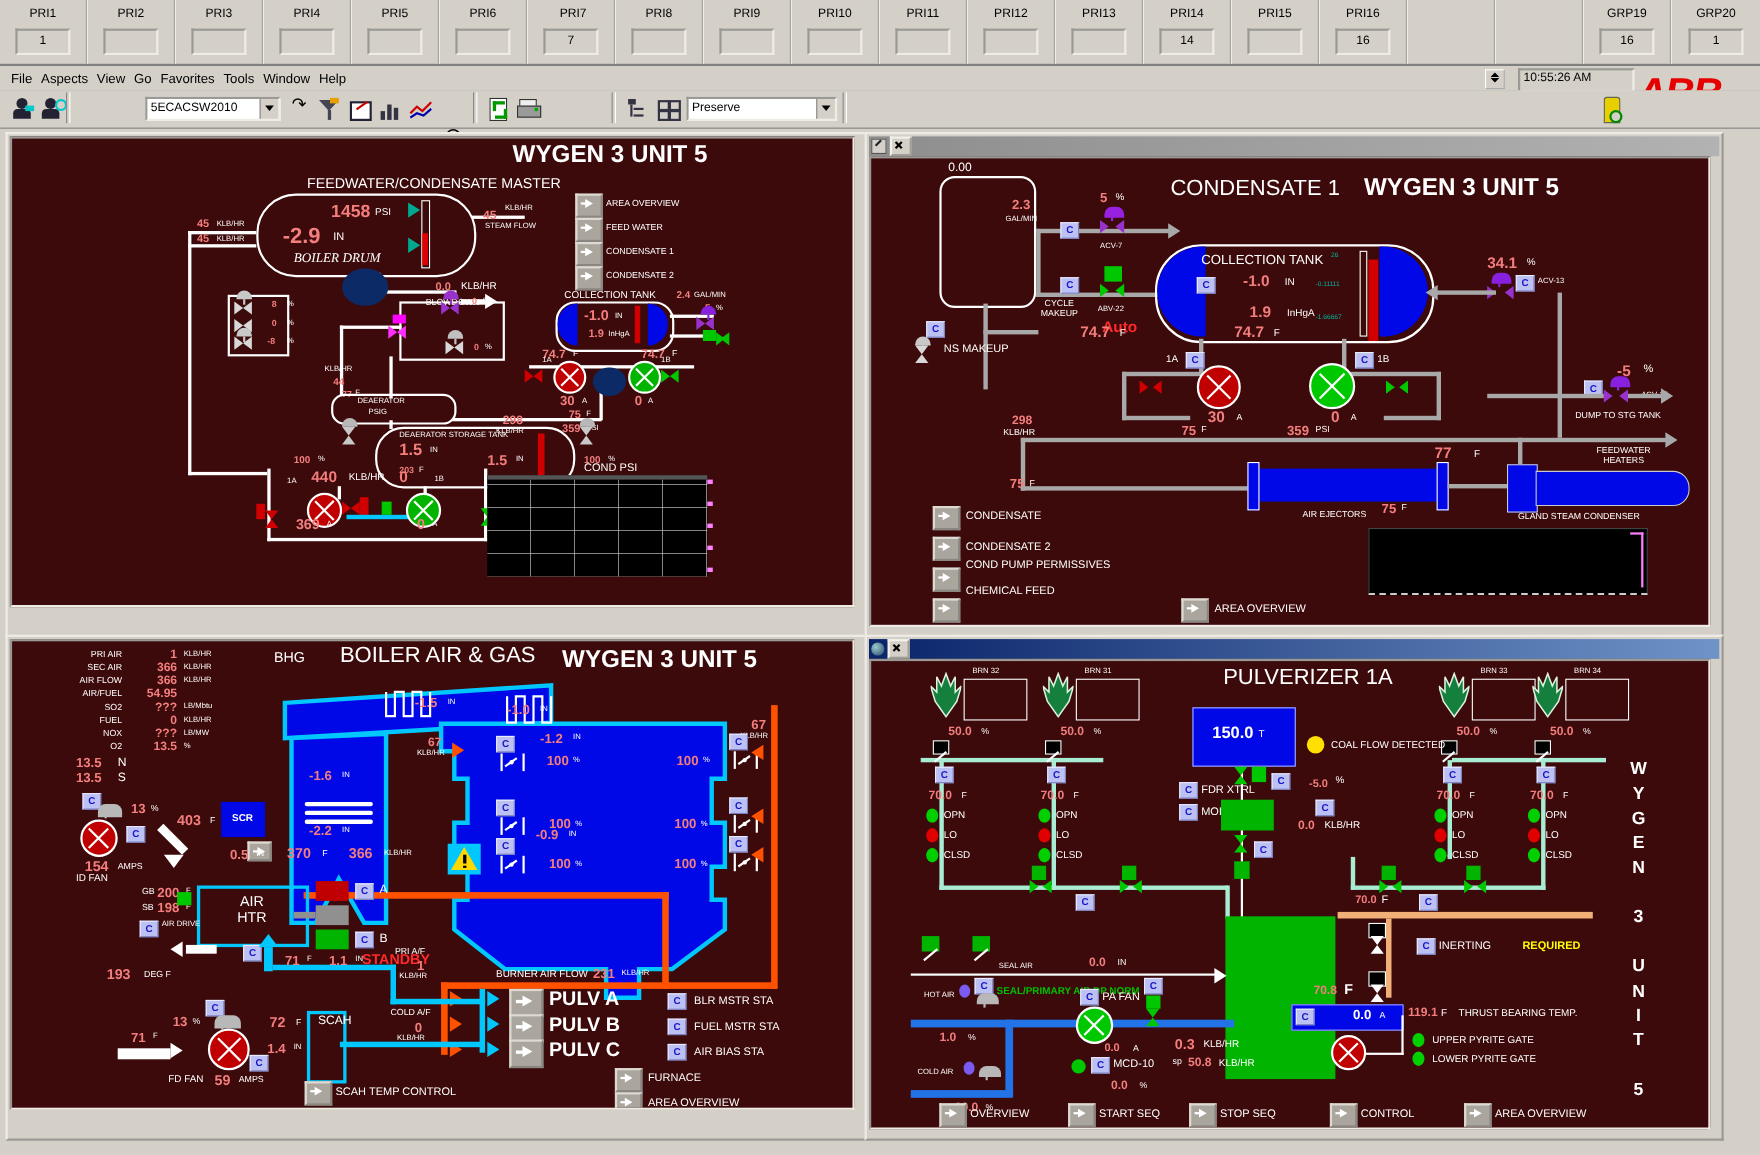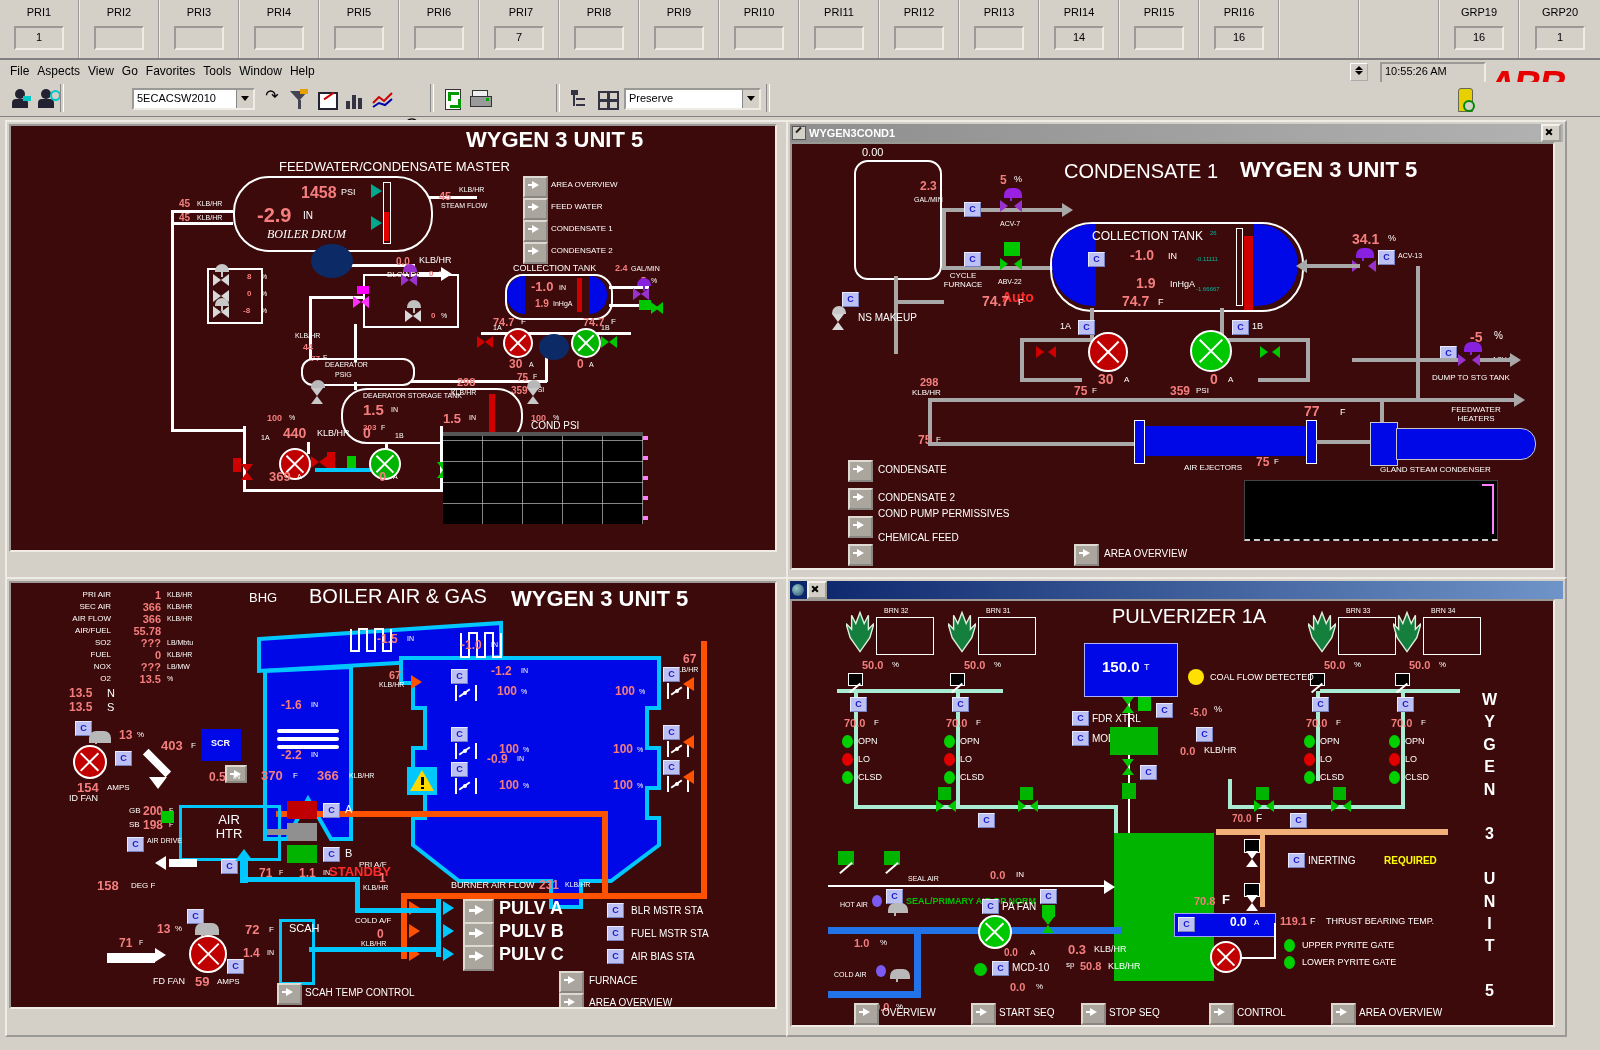--- a/index.html
+++ b/index.html
@@ -413,21 +413,20 @@
     <div class="shape" style="left:632px;top:330px;width:5px;height:4px;background:#ff80ff"></div>
     <div class="shape" style="left:632px;top:350px;width:5px;height:4px;background:#ff80ff"></div>
     <div class="shape" style="left:632px;top:370px;width:5px;height:4px;background:#ff80ff"></div>
     <div class="shape" style="left:632px;top:390px;width:5px;height:4px;background:#ff80ff"></div>
   </div>
 </div>
 
 <div class="win" style="left:786px;top:120px;width:773px;height:452px">
   <div class="tbar tb-inactive">
     <span class="pin"></span>
-    <span class="ttext">WYGEN3COND1</span>
     <span class="closebtn"></span>
   </div>
   <div class="content" style="width:761px;height:424px">
     <div class="v wt s20" style="left:272px;top:16px">CONDENSATE 1</div>
     <div class="v wt s22 b" style="left:448px;top:14px">WYGEN 3 UNIT 5</div>
 
     <div class="v wt s11" style="left:70px;top:2px">0.00</div>
     <div class="wbox" style="left:62px;top:16px;width:84px;height:116px;border-radius:14px"></div>
     <div class="v red s12" style="left:128px;top:36px">2.3</div>
     <div class="v wt s7" style="left:122px;top:52px">GAL/MIN</div>
@@ -442,21 +441,21 @@
     <div class="v red s12" style="left:208px;top:30px">5</div>
     <div class="v wt s9" style="left:222px;top:31px">%</div>
     <div class="cbtn" style="left:172px;top:58px">C</div>
     <span class="dome" style="left:212px;top:44px;color:#9820e0;width:18px;height:10px"></span>
     <span class="valve" style="left:208px;top:56px;color:#9932cc;width:22px;height:16px"></span>
     <div class="v wt s7" style="left:208px;top:76px">ACV-7</div>
     <div class="cbtn" style="left:172px;top:108px">C</div>
     <div class="sq" style="left:212px;top:98px;width:16px;height:14px;background:#00c800"></div>
     <span class="valve" style="left:208px;top:114px;color:#00c800;width:22px;height:16px"></span>
     <div class="v wt s7" style="left:206px;top:134px">ABV-22</div>
-    <div class="v wt s8 wrap ctr" style="left:146px;top:128px;width:50px">CYCLE FURNACE</div>
+    <div class="v wt s8 wrap ctr" style="left:146px;top:128px;width:50px">CYCLE MAKEUP</div>
     <div class="v bred s14" style="left:210px;top:146px">Auto</div>
     <div class="cbtn" style="left:50px;top:148px">C</div>
     <span class="dome" style="left:40px;top:162px;color:#c8c8c8"></span>
     <span class="valve vv" style="left:38px;top:172px;color:#d8d8d8"></span>
     <div class="v wt s10" style="left:66px;top:168px">NS MAKEUP</div>
 
     <div class="wbox" style="left:258px;top:78px;width:250px;height:86px;border-radius:42px"></div>
     <div class="shape" style="left:260px;top:80px;width:44px;height:82px;background:#0008e8;border-radius:100px 0 0 100px"></div>
     <div class="shape" style="left:462px;top:80px;width:44px;height:82px;background:#0008e8;border-radius:0 100px 100px 0"></div>
     <div class="v wt s12" style="left:300px;top:86px">COLLECTION TANK</div>
@@ -571,21 +570,21 @@
     <div class="v wt s8 rt" style="left:20px;top:8px;width:80px">PRI AIR</div>
       <div class="v red s11 rt" style="left:104px;top:6px;width:46px">1</div>
       <div class="v wt s7" style="left:156px;top:8px">KLB/HR</div>
     <div class="v wt s8 rt" style="left:20px;top:20px;width:80px">SEC AIR</div>
       <div class="v red s11 rt" style="left:104px;top:18px;width:46px">366</div>
       <div class="v wt s7" style="left:156px;top:20px">KLB/HR</div>
     <div class="v wt s8 rt" style="left:20px;top:32px;width:80px">AIR FLOW</div>
       <div class="v red s11 rt" style="left:104px;top:30px;width:46px">366</div>
       <div class="v wt s7" style="left:156px;top:32px">KLB/HR</div>
     <div class="v wt s8 rt" style="left:20px;top:44px;width:80px">AIR/FUEL</div>
-      <div class="v red s11 rt" style="left:104px;top:42px;width:46px">55.78</div>
+      <div class="v red s11 rt" style="left:104px;top:42px;width:46px">54.95</div>
       <div class="v wt s7" style="left:156px;top:44px"></div>
     <div class="v wt s8 rt" style="left:20px;top:56px;width:80px">SO2</div>
       <div class="v red s11 rt" style="left:104px;top:54px;width:46px">???</div>
       <div class="v wt s7" style="left:156px;top:56px">LB/Mbtu</div>
     <div class="v wt s8 rt" style="left:20px;top:68px;width:80px">FUEL</div>
       <div class="v red s11 rt" style="left:104px;top:66px;width:46px">0</div>
       <div class="v wt s7" style="left:156px;top:68px">KLB/HR</div>
     <div class="v wt s8 rt" style="left:20px;top:80px;width:80px">NOX</div>
       <div class="v red s11 rt" style="left:104px;top:78px;width:46px">???</div>
       <div class="v wt s7" style="left:156px;top:80px">LB/MW</div>
@@ -703,21 +702,21 @@
     <div class="hp" style="left:256px;top:246px;width:20px;height:6px;background:#909090"></div>
     <div class="sq" style="left:276px;top:262px;width:30px;height:18px;background:#00b400"></div>
     <div class="cbtn" style="left:312px;top:264px">C</div>
     <div class="v wt s11" style="left:334px;top:264px">B</div>
     <div class="v bred s13" style="left:318px;top:282px">STANDBY</div>
     <div class="hp wp" style="left:158px;top:276px;width:28px;height:8px"></div>
     <div class="oarr arr-l" style="left:144px;top:273px;color:#fff"></div>
     <div class="cbtn" style="left:210px;top:276px">C</div>
     <div class="oarr arr-u" style="left:224px;top:266px;color:#00c8ff"></div>
     <div class="vp cp" style="left:229px;top:278px;width:8px;height:22px"></div>
-    <div class="v red s13 b" style="left:86px;top:296px">158</div>
+    <div class="v red s13 b" style="left:86px;top:296px">193</div>
     <div class="v wt s8" style="left:120px;top:299px">DEG F</div>
 
     <div class="hp cp" style="left:237px;top:294px;width:112px;height:5px"></div>
     <div class="v red s12" style="left:248px;top:284px">71</div>
     <div class="v wt s7" style="left:268px;top:286px">F</div>
     <div class="v red s12" style="left:288px;top:284px">1.1</div>
     <div class="v wt s7" style="left:312px;top:286px">IN</div>
     <div class="vp cp" style="left:344px;top:294px;width:5px;height:36px"></div>
     <div class="hp cp" style="left:344px;top:325px;width:86px;height:5px"></div>
     <div class="vp cp" style="left:425px;top:316px;width:5px;height:58px"></div>

